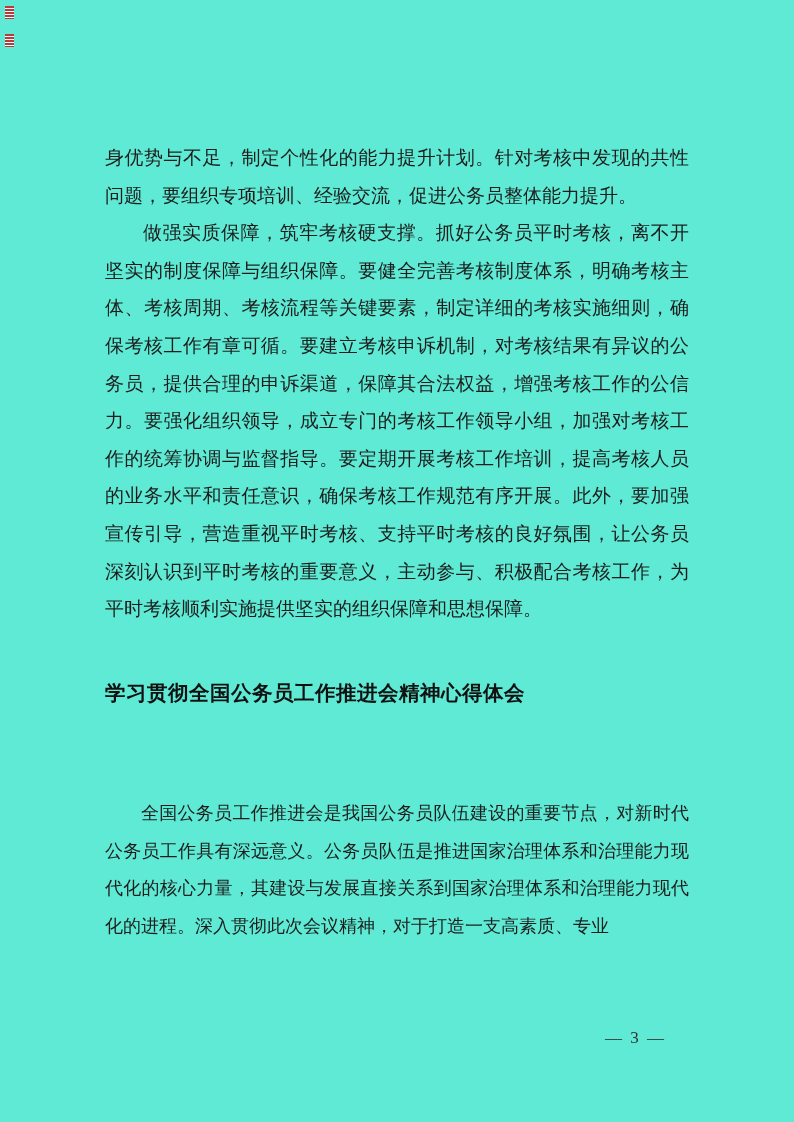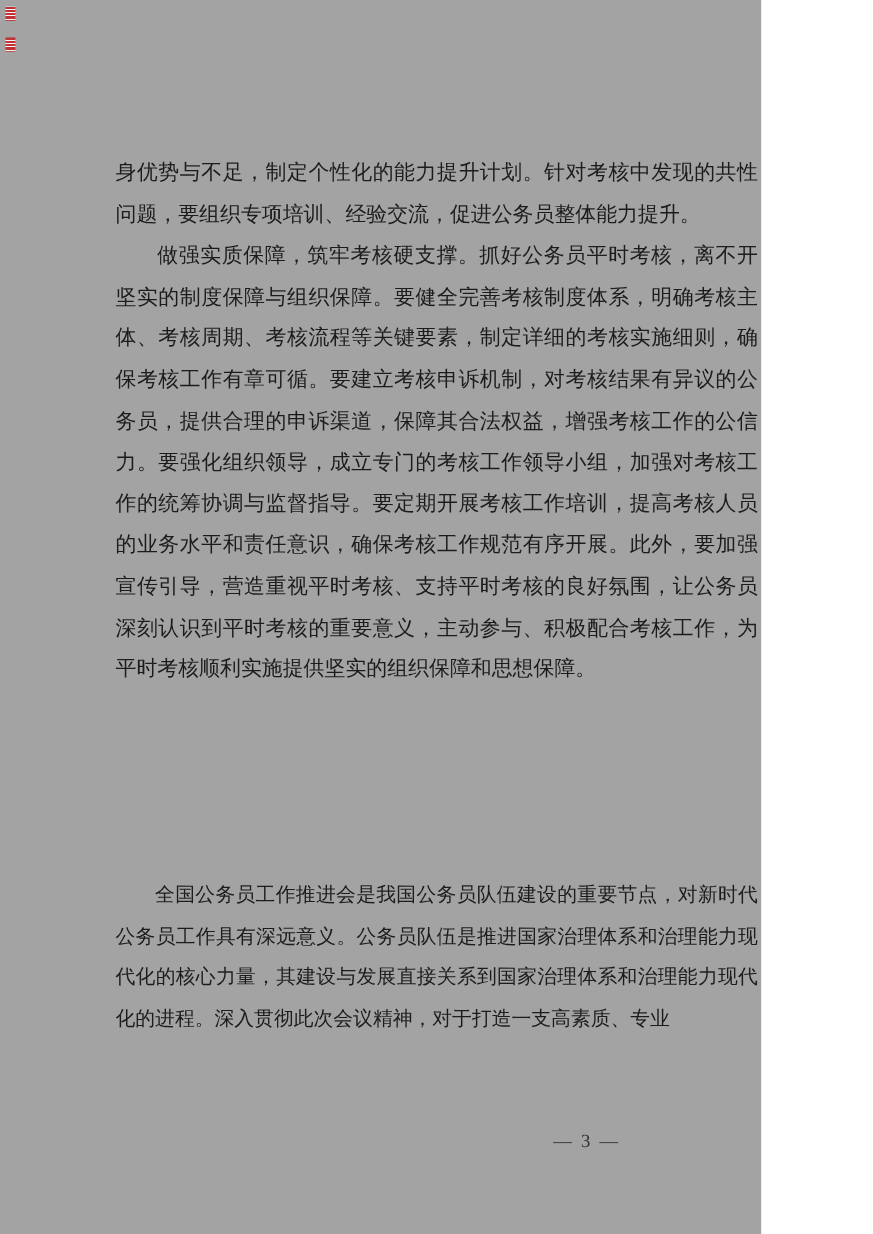--- a/index.html
+++ b/index.html
@@ -1,20 +1,20 @@
 <!DOCTYPE html>
 <html><head>
 <meta charset="utf-8">
 <style>
   html,body{margin:0;padding:0;background:#ffffff;}
   .page{
     position:relative;
-    width:692px;
+    width:794px;
     height:1122px;
-    background:#a3a3a3;
+    background:#5eead4;
     overflow:hidden;
     font-family:"Liberation Serif","DejaVu Serif",serif;
     color:#1c1c1c;
   }
   .text-block{
     position:absolute;
     left:105px;
     width:584px;
   }
   .body-text{top:139px;}
@@ -71,20 +71,21 @@
 <div class="page">
 
   <div class="corner-mark m1"></div>
   <div class="corner-mark m2"></div>
 
   <div class="text-block body-text">
     <p>身优势与不足，制定个性化的能力提升计划。针对考核中发现的共性问题，要组织专项培训、经验交流，促进公务员整体能力提升。</p>
     <p class="indent">做强实质保障，筑牢考核硬支撑。抓好公务员平时考核，离不开坚实的制度保障与组织保障。要健全完善考核制度体系，明确考核主体、考核周期、考核流程等关键要素，制定详细的考核实施细则，确保考核工作有章可循。要建立考核申诉机制，对考核结果有异议的公务员，提供合理的申诉渠道，保障其合法权益，增强考核工作的公信力。要强化组织领导，成立专门的考核工作领导小组，加强对考核工作的统筹协调与监督指导。要定期开展考核工作培训，提高考核人员的业务水平和责任意识，确保考核工作规范有序开展。此外，要加强宣传引导，营造重视平时考核、支持平时考核的良好氛围，让公务员深刻认识到平时考核的重要意义，主动参与、积极配合考核工作，为平时考核顺利实施提供坚实的组织保障和思想保障。</p>
   </div>
 
+  <h2 class="text-block section-heading">学习贯彻全国公务员工作推进会精神心得体会</h2>
 
   <div class="text-block body-text-2">
     <p>全国公务员工作推进会是我国公务员队伍建设的重要节点，对新时代公务员工作具有深远意义。公务员队伍是推进国家治理体系和治理能力现代化的核心力量，其建设与发展直接关系到国家治理体系和治理能力现代化的进程。深入贯彻此次会议精神，对于打造一支高素质、专业</p>
   </div>
 
   <div class="page-footer">— 3 —</div>
 
 </div>
 
 </body></html>

